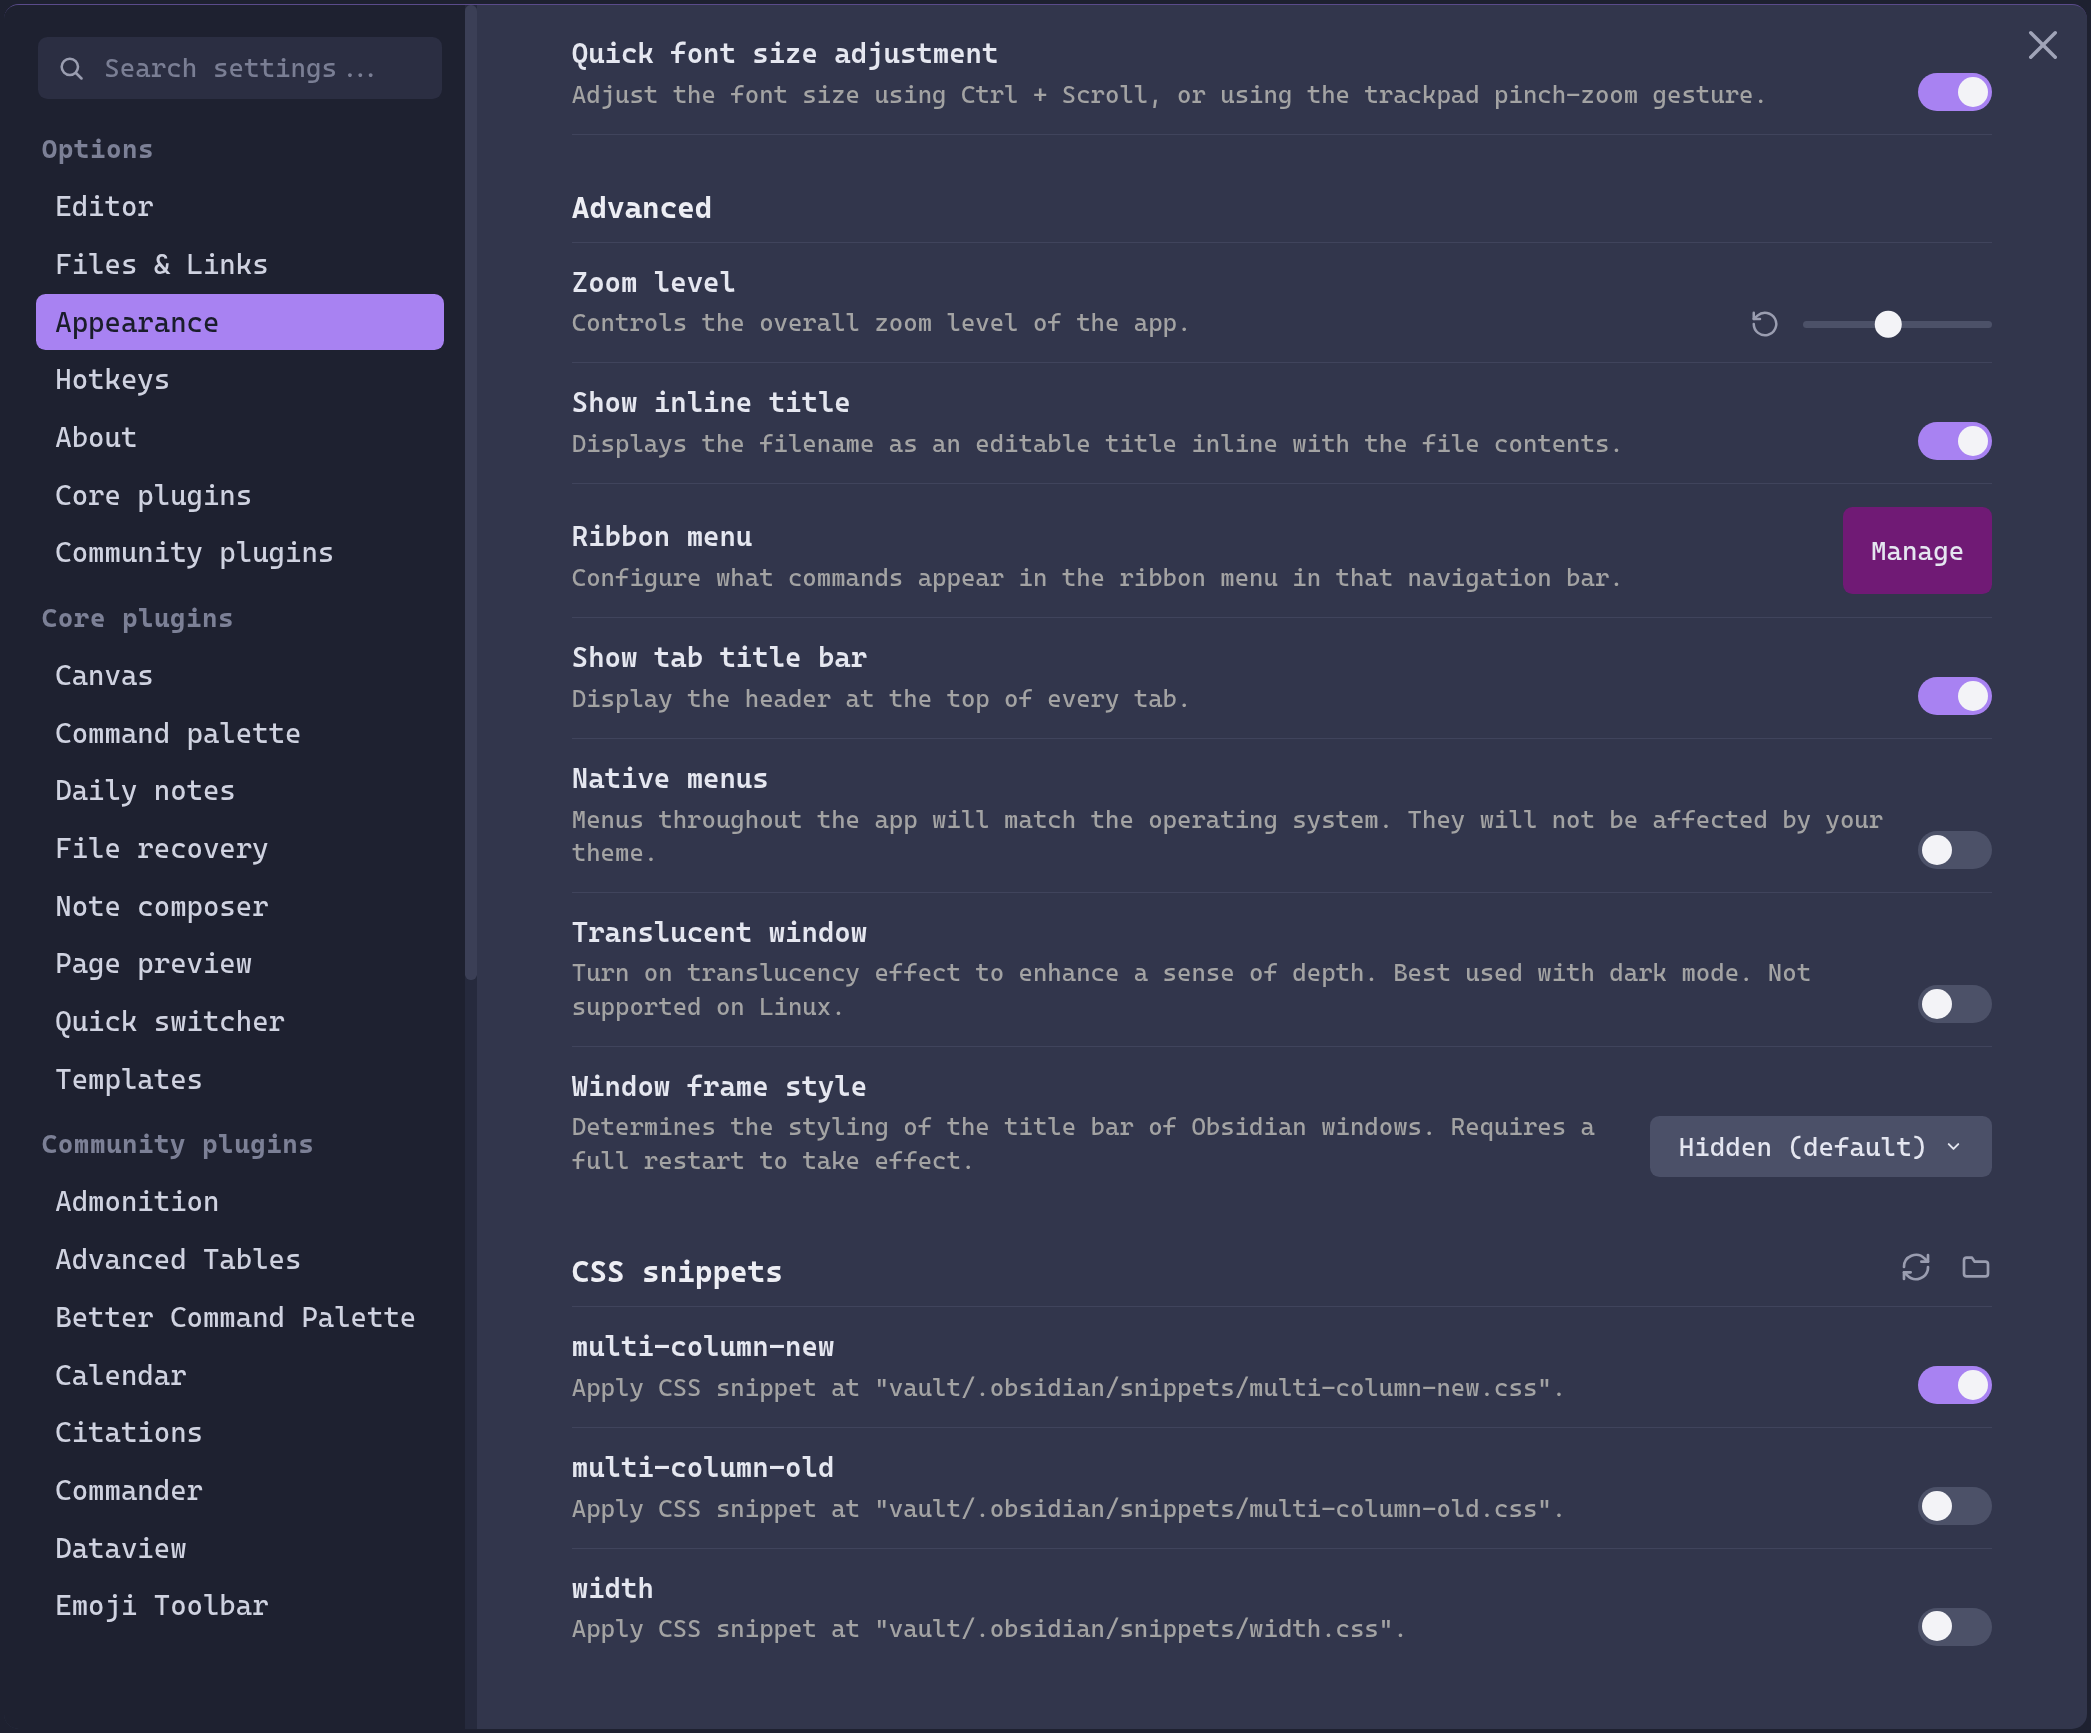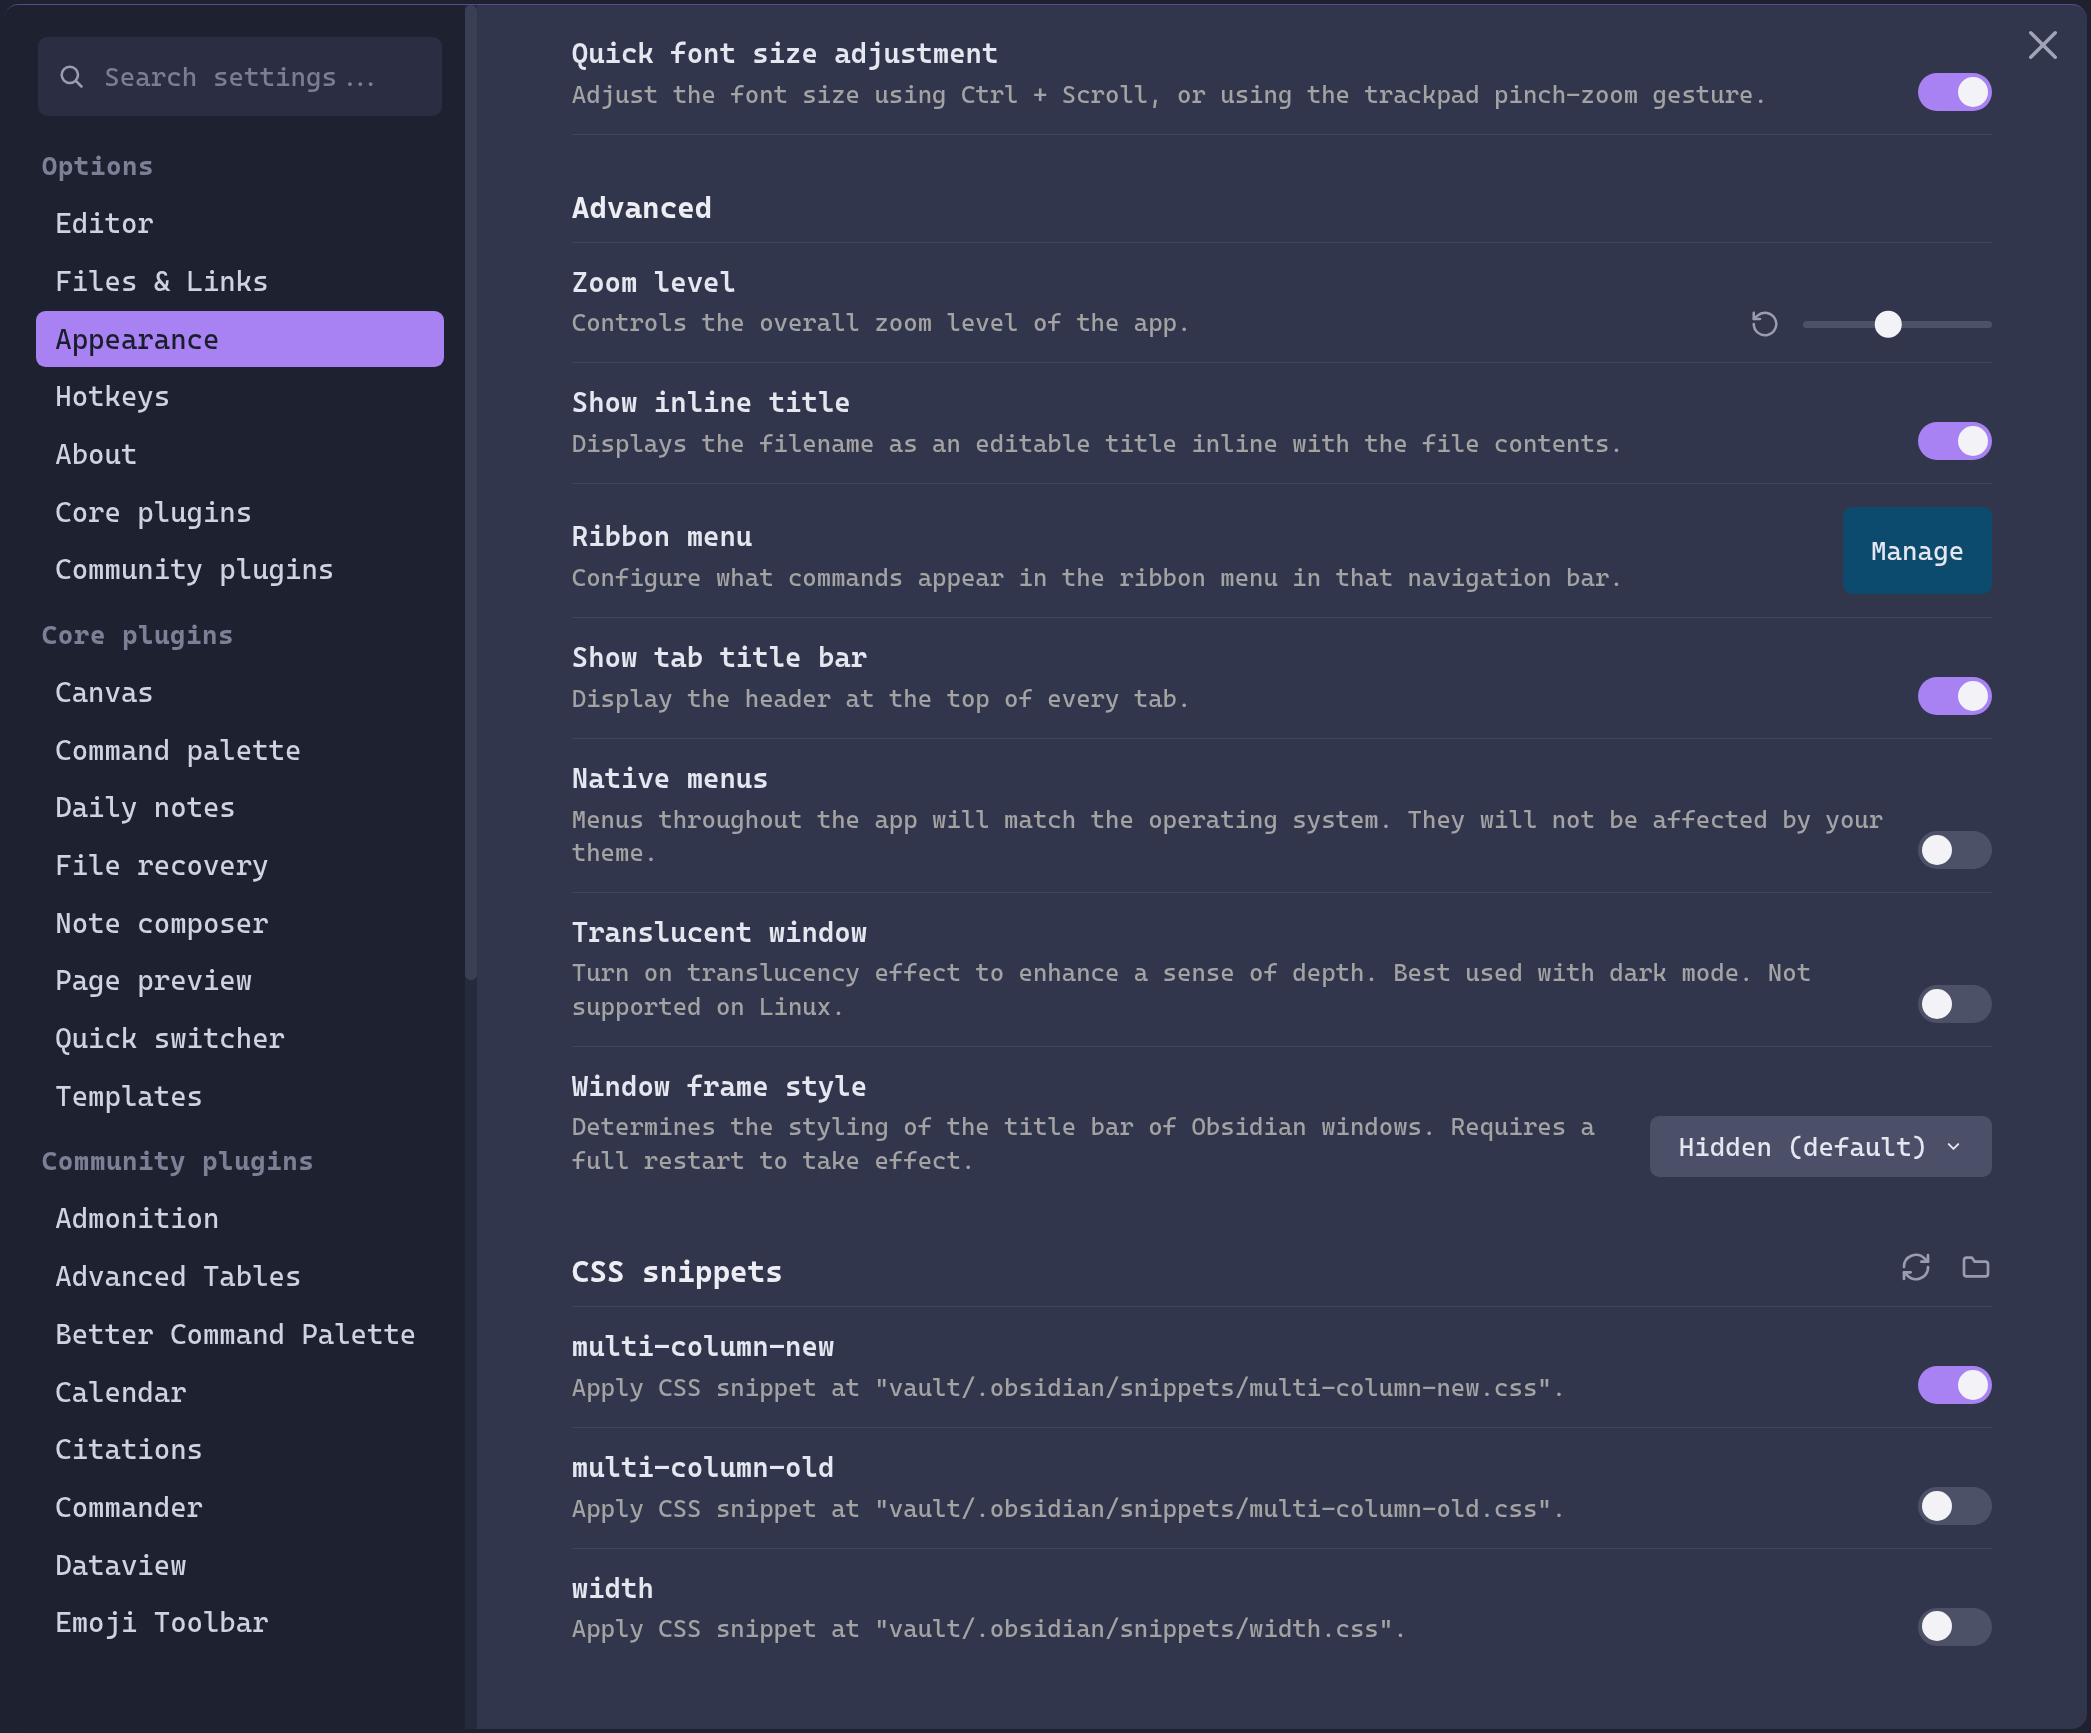--- a/index.html
+++ b/index.html
@@ -42,21 +42,21 @@
     height: 975px;
     background: #3b3f56;
     border-radius: 5.7px;
   }
   .search-wrap {
     position: relative;
     margin: 0 11.4px 34px 11.4px;
   }
   .search-input {
     width: 100%;
-    height: 79px;
+    height: 62px;
     border-radius: 9.5px;
     background: #2b2e42;
     border: none;
     padding-left: 66px;
     color: #cfcfd8;
     font-family: inherit;
     font-size: 26.5px;
     outline: none;
   }
   .search-input::placeholder { color: #7a7e94; }
@@ -160,21 +160,21 @@
   .toggle.on  { background: #a882f2; }
   .toggle .knob {
     position: absolute;
     top: 3.8px; width: 30px; height: 30px;
     border-radius: 50%;
     background: #f3f3f7;
   }
   .toggle.off .knob { left: 3.8px; }
   .toggle.on  .knob { left: 40px; }
   .btn {
-    background: #0c4a6e;
+    background: #701a75;
     color: #e4e6f0;
     border: none;
     border-radius: 9.5px;
     padding: 28px 28px;
     font-family: inherit;
     font-size: 26.5px;
     cursor: pointer;
   }
   .dropdown {
     background: #4b5068;

